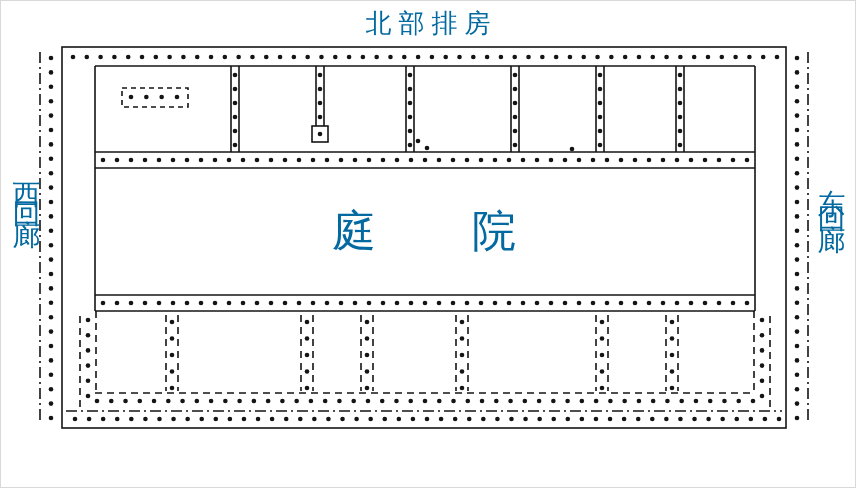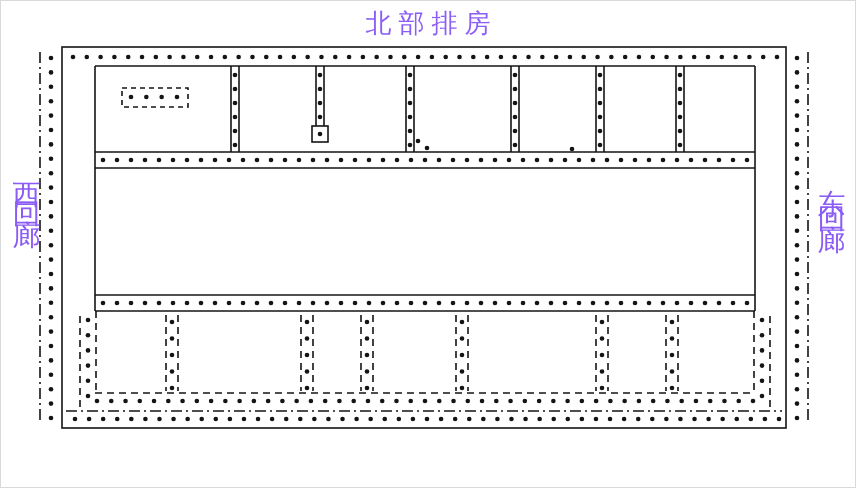--- a/index.html
+++ b/index.html
@@ -9,21 +9,21 @@
     width: 856px; height: 488px; overflow: hidden;
   }
   .canvas {
     position: relative;
     width: 856px; height: 488px;
     background: #ffffff;
     outline: 1px solid #d9d9d9;
     outline-offset: -1px;
   }
   .canvas svg { position: absolute; left: 0; top: 0; }
-  .label { position: absolute; color: #8b5cf6; user-select: none; }
+  .label { position: absolute; color: #0369a1; user-select: none; }
   .label-h {
     left: 0; width: 100%;
     text-align: center;
     font-size: 26px;
     letter-spacing: 7px;
     text-indent: 7px;
     white-space: nowrap;
   }
   .label-north { top: 6px; }
   .label-south { top: 437px; }
@@ -473,14 +473,15 @@
       <line x1="66" y1="411" x2="782" y2="411" stroke="#141414" stroke-width="1.6" stroke-dasharray="11 4 2 4"></line>
     </svg>
 
   <div class="label label-h label-north">北部排房</div>
 
 
   <div class="label label-v label-west">西回廊</div>
 
   <div class="label label-v label-east">东回廊</div>
 
+  <div class="label label-courtyard">庭院</div>
 
 </div>
 
 </body></html>

